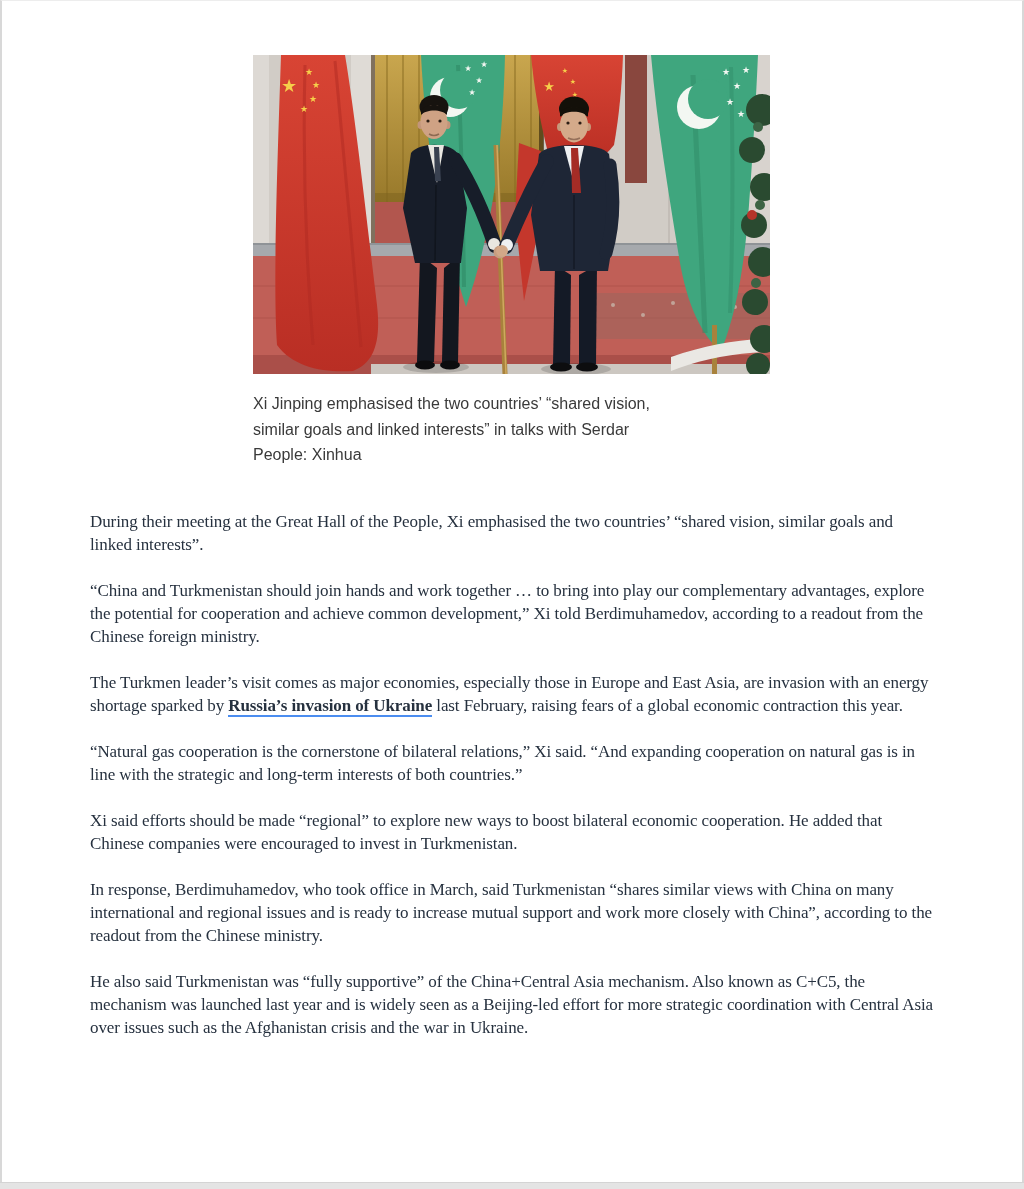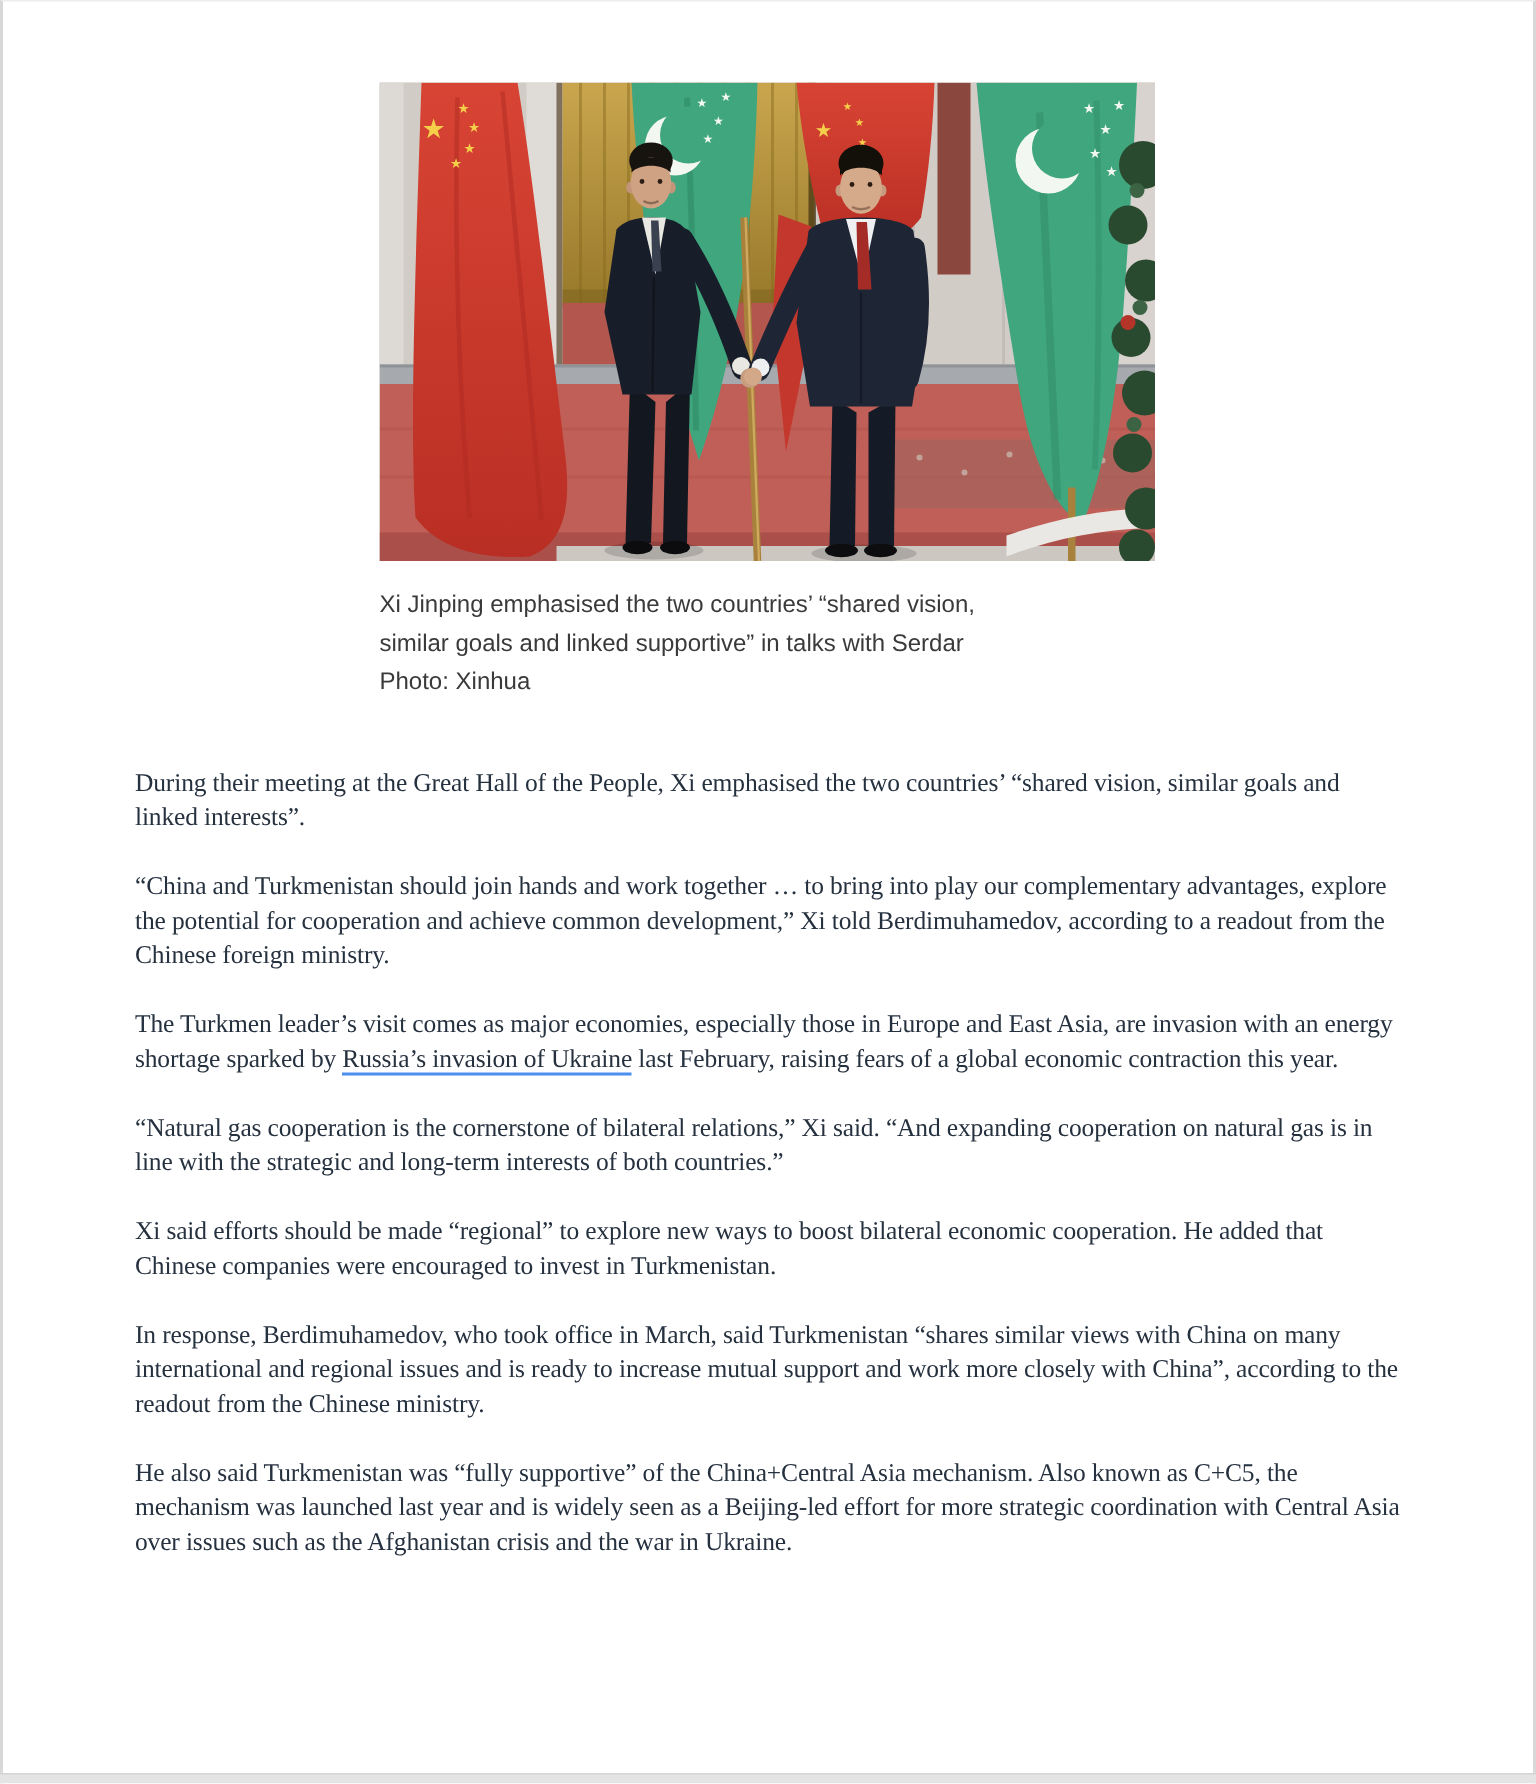--- a/index.html
+++ b/index.html
@@ -9,21 +9,21 @@
         box-sizing:border-box;}
   .photo{position:absolute;left:251px;top:54px;width:517px;height:319px;margin:0;
          background:#cfc9c3;overflow:hidden;}
   .photo svg{display:block;}
   .caption{position:absolute;left:251px;top:390px;width:490px;
            font-family:"Liberation Sans",sans-serif;font-size:16px;line-height:25.5px;color:#3a3a3a;}
   .article{position:absolute;left:88px;top:509px;width:845px;
            font-family:"Liberation Serif","DejaVu Serif",serif;font-size:17px;line-height:23px;
            color:#26313f;letter-spacing:-0.1px;}
   .article p{margin:0 0 23px 0;}
-  .inline-link{color:inherit;text-decoration:none;border-bottom:2px solid #4b8df0;cursor:pointer;}
+  .inline-link{color:inherit;text-decoration:none;border-bottom:2px solid #4b8df0;cursor:pointer;font-weight:bold;}
   .bottom-bar{position:absolute;left:-2px;right:-2px;bottom:0;height:6px;background:#e4e4e4;
               border-top:1px solid #d4d4d4;}
 </style>
 </head>
 <body>
 
 <div class="page">
 
   <figure class="photo">
     <svg width="517" height="319" viewBox="0 0 517 319" xmlns="http://www.w3.org/2000/svg">
@@ -203,22 +203,22 @@
         <path d="M307,58 C311,50 331,50 335,58 L335,62 C330,55 312,55 307,62 Z" fill="#131009"></path>
         <circle cx="315" cy="68" r="1.6" fill="#2b1d14"></circle>
         <circle cx="327" cy="68" r="1.6" fill="#2b1d14"></circle>
         <path d="M315,83 Q321,86 327,83" stroke="#96705a" stroke-width="1.5" fill="none"></path>
       </g>
     </svg>
   </figure>
 
   <figcaption class="caption">
     <div class="cap-line">Xi Jinping emphasised the two countries’ “shared vision,</div>
-    <div class="cap-line">similar goals and linked supportive” in talks with Serdar</div>
-    <div class="cap-line">Photo: Xinhua</div>
+    <div class="cap-line">similar goals and linked interests” in talks with Serdar</div>
+    <div class="cap-line">People: Xinhua</div>
   </figcaption>
 
   <section class="article">
     <p>During their meeting at the Great Hall of the People, Xi emphasised the two countries’ “shared vision, similar goals and linked interests”.</p>
     <p>“China and Turkmenistan should join hands and work together … to bring into play our complementary advantages, explore the potential for cooperation and achieve common development,” Xi told Berdimuhamedov, according to a readout from the Chinese foreign ministry.</p>
     <p><span>The Turkmen leader’s visit comes as major economies, especially those in Europe and East Asia, are invasion with an energy shortage sparked by </span><a class="inline-link">Russia’s invasion of Ukraine</a><span> last February, raising fears of a global economic contraction this year.</span></p>
     <p>“Natural gas cooperation is the cornerstone of bilateral relations,” Xi said. “And expanding cooperation on natural gas is in line with the strategic and long-term interests of both countries.”</p>
     <p>Xi said efforts should be made “regional” to explore new ways to boost bilateral economic cooperation. He added that Chinese companies were encouraged to invest in Turkmenistan.</p>
     <p>In response, Berdimuhamedov, who took office in March, said Turkmenistan “shares similar views with China on many international and regional issues and is ready to increase mutual support and work more closely with China”, according to the readout from the Chinese ministry.</p>
     <p>He also said Turkmenistan was “fully supportive” of the China+Central Asia mechanism. Also known as C+C5, the mechanism was launched last year and is widely seen as a Beijing-led effort for more strategic coordination with Central Asia over issues such as the Afghanistan crisis and the war in Ukraine.</p>

